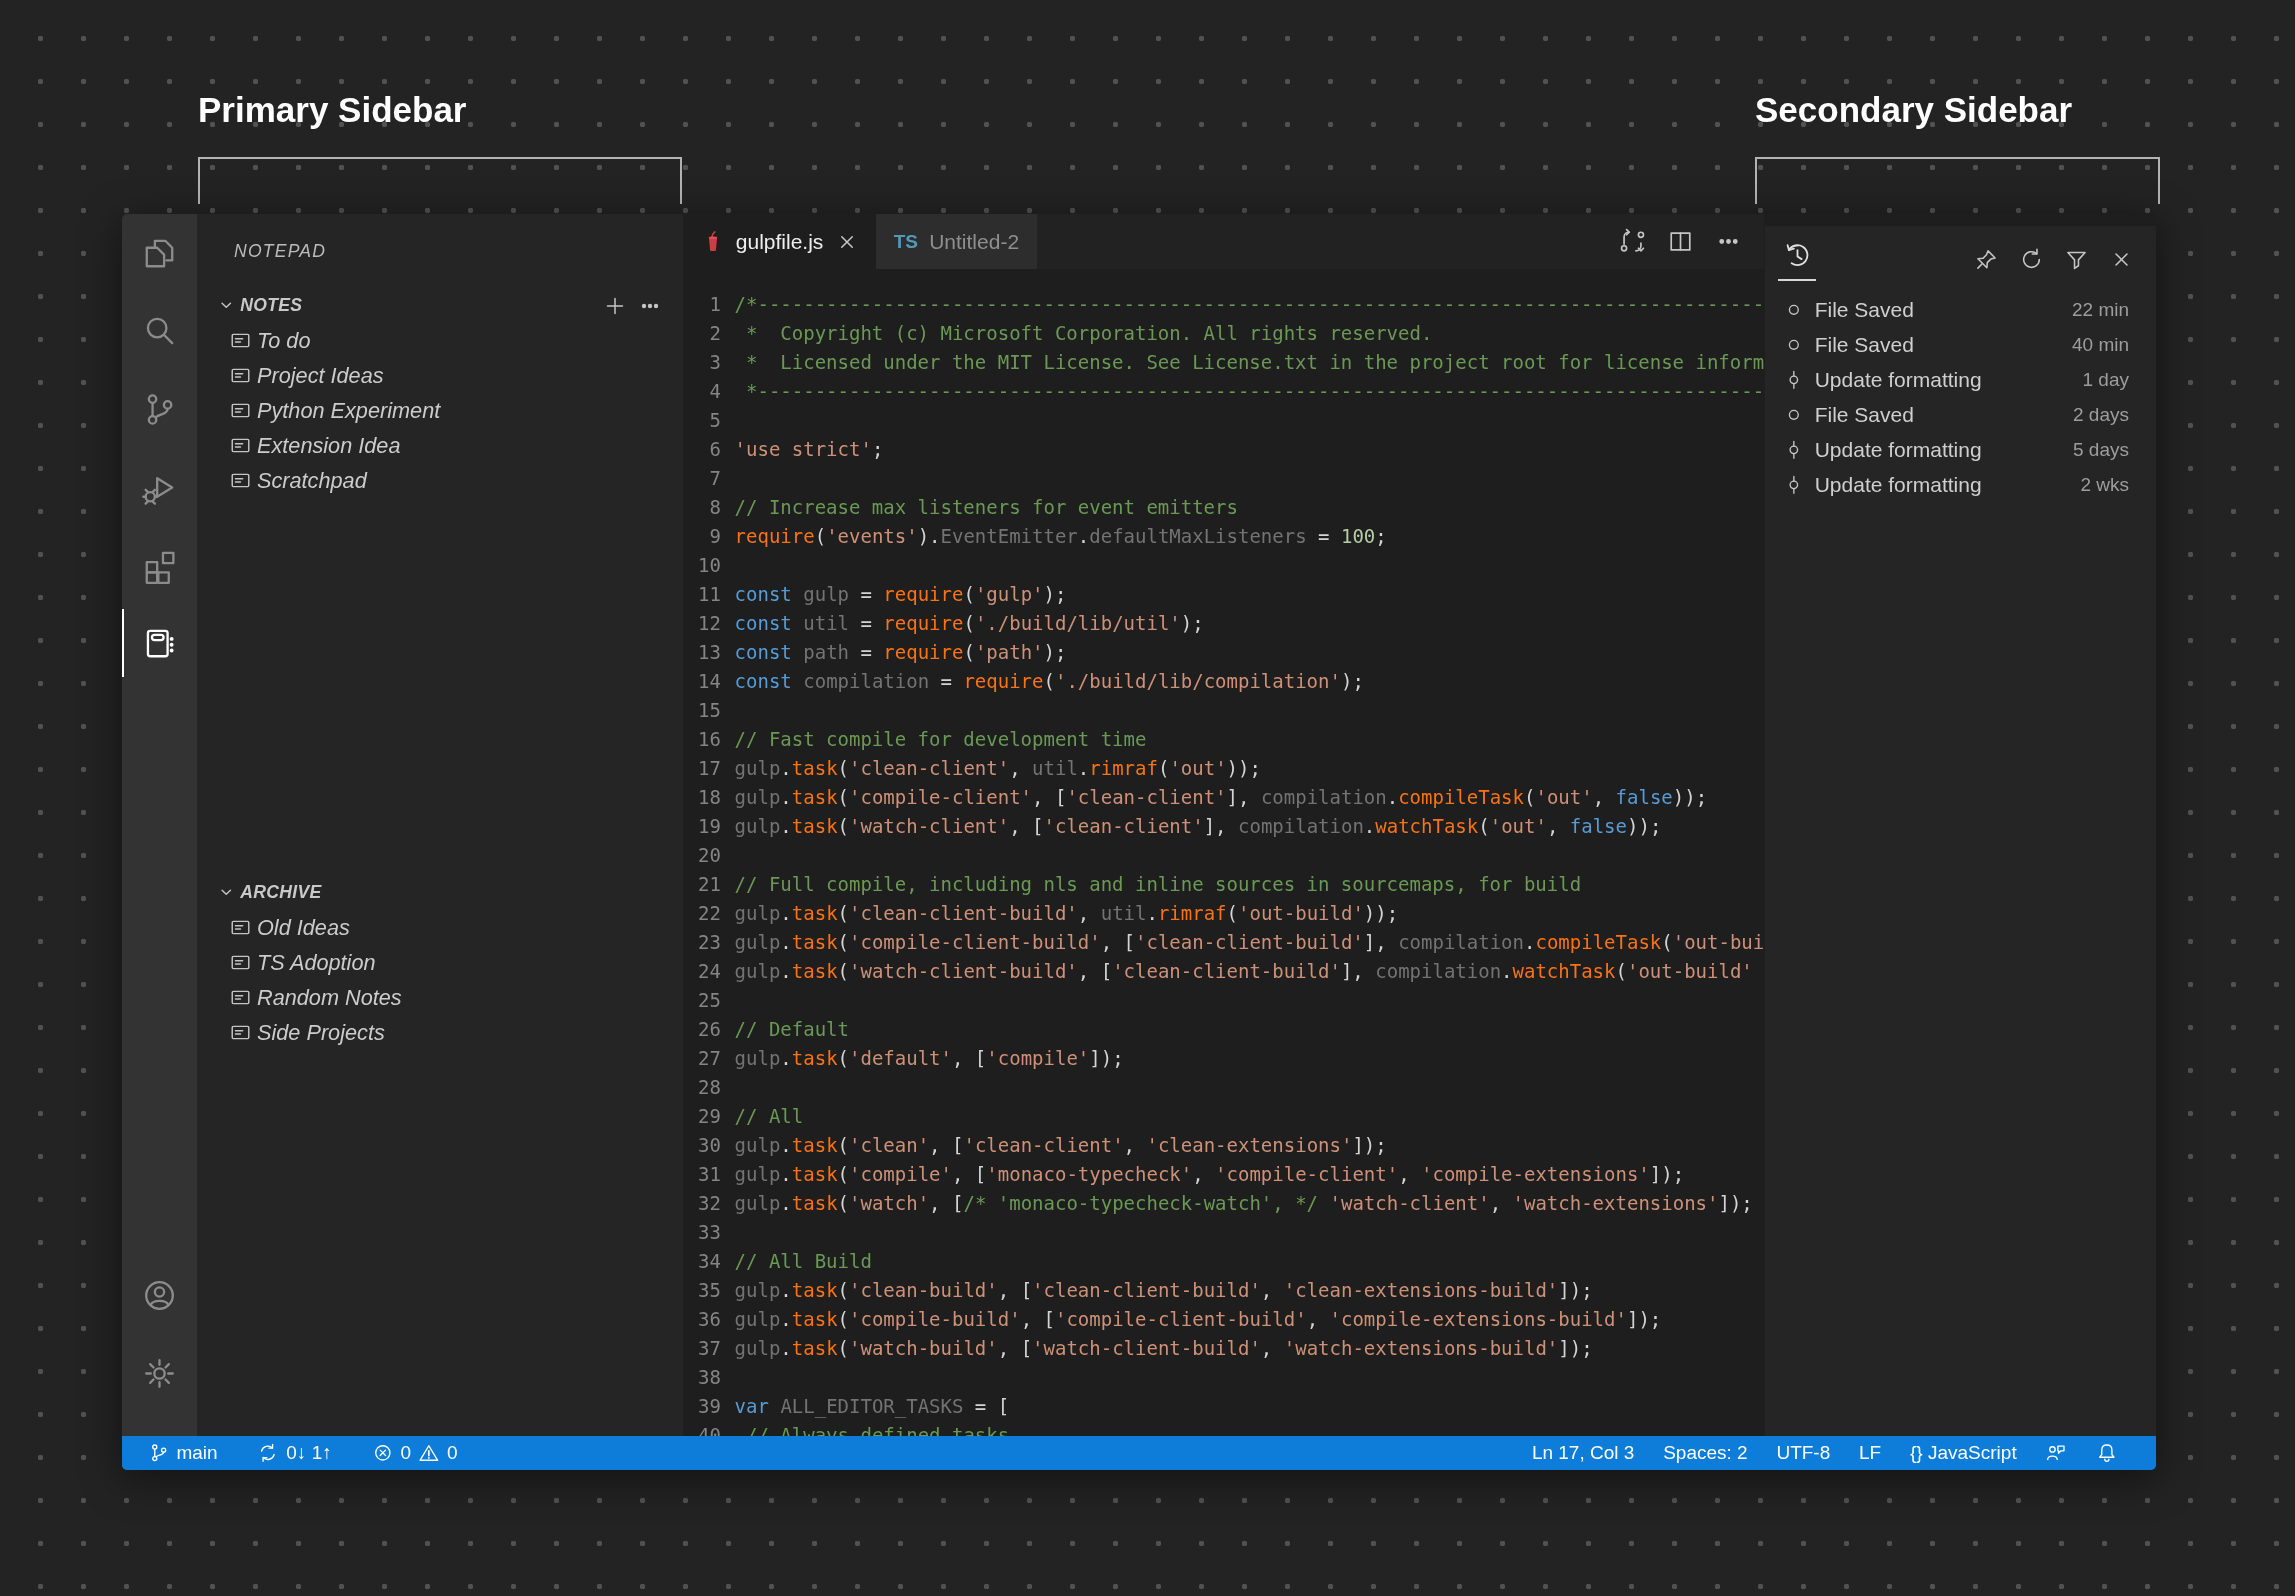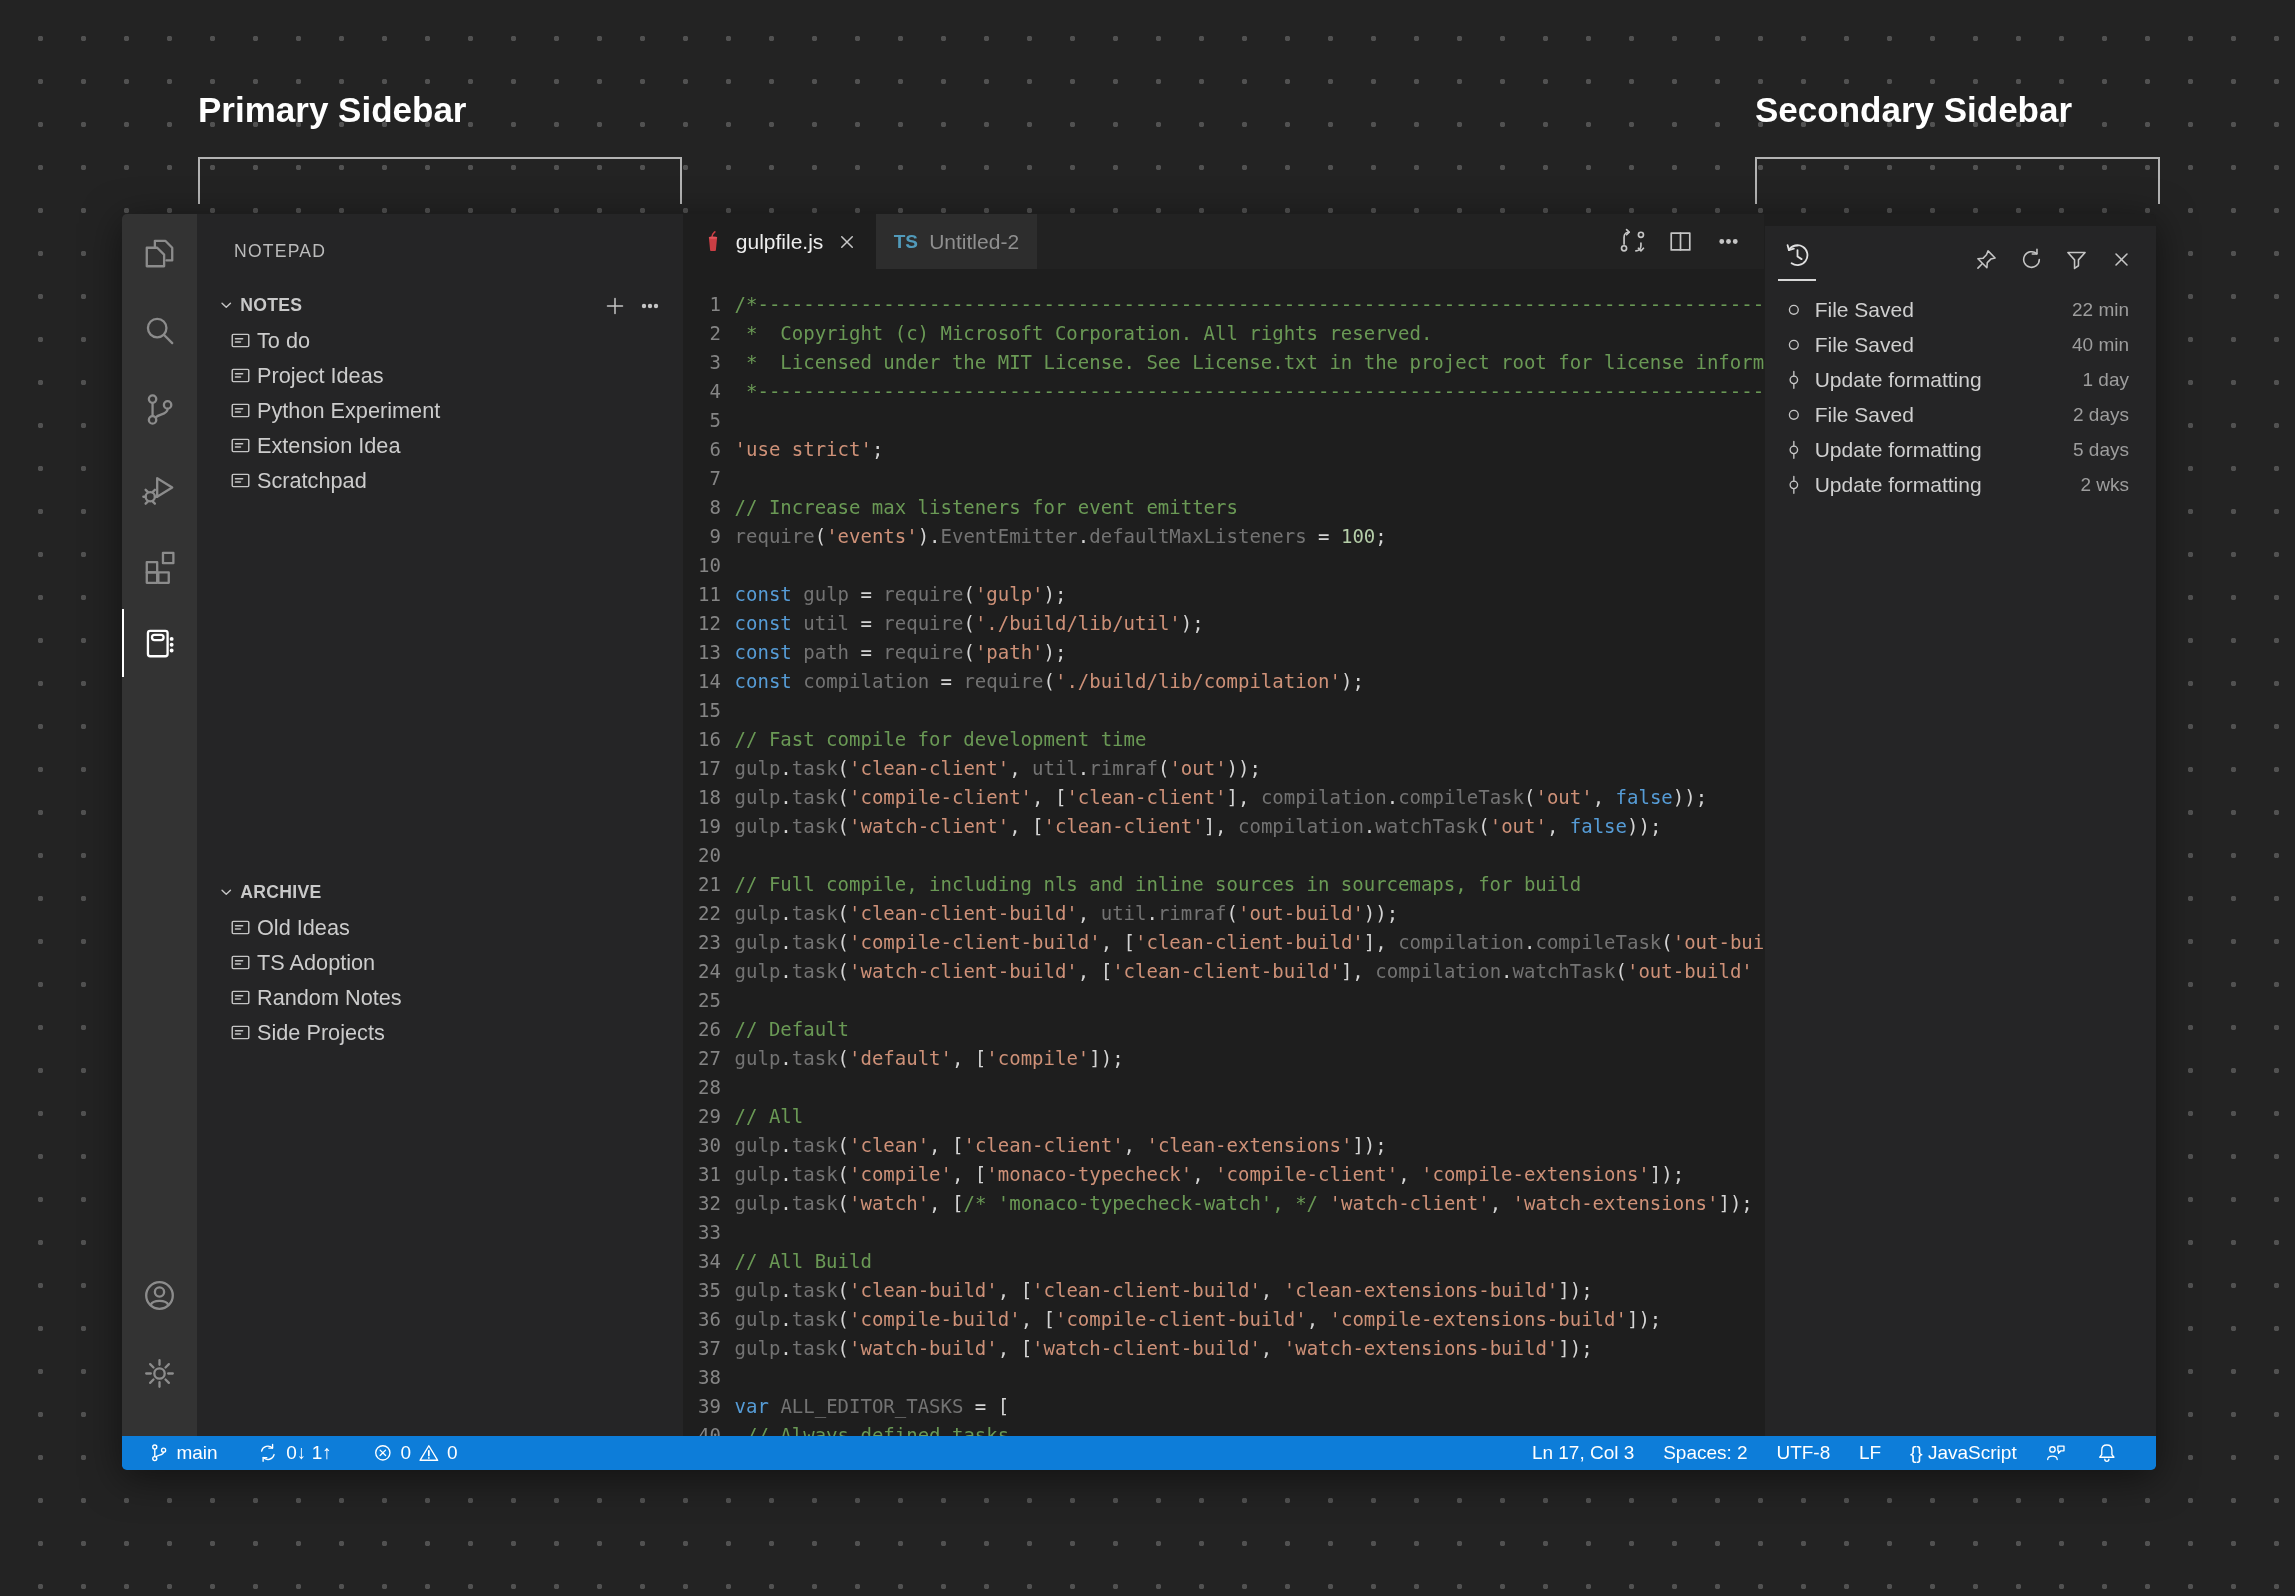--- a/index.html
+++ b/index.html
@@ -19,21 +19,21 @@
 
   
   #activitybar{position:absolute;left:0;top:0;width:75px;bottom:34px;background:#333333;}
   .ab-item{position:relative;width:75px;height:78px;display:flex;align-items:center;justify-content:center;color:#8c8c8c;cursor:pointer;}
   .ab-item svg{width:37px;height:37px;}
   .ab-item.active{color:#ffffff;}
   .ab-item.active::before{content:"";position:absolute;left:0;top:4.8px;bottom:4.8px;width:2.4px;background:#fff;}
   .ab-bottom{position:absolute;bottom:24px;left:0;width:75px;}
 
   
-  #sidebar{position:absolute;left:75px;top:0;width:486px;bottom:34px;background:#252526;}
+  #sidebar{position:absolute;left:75px;top:0;width:486px;bottom:34px;background:#252526;font-style:italic;}
   .sidebar-title-row{height:74px;display:flex;align-items:center;padding:0 26px 0 37px;}
   .sidebar-title{flex:1;font-size:17.6px;letter-spacing:1.2px;color:#bbbbbb;}
   .section-header{height:35px;display:flex;align-items:center;padding-left:17.6px;cursor:pointer;}
   .section-header svg{width:22.5px;height:22.5px;color:#c5c5c5;}
   .section-label{font-size:17.6px;font-weight:700;color:#c9c9c9;letter-spacing:0.3px;margin-left:3.2px;flex:1;}
   .section-actions{display:flex;gap:11.2px;padding-right:21px;}
   .section-actions .icon svg{width:24px;height:24px;color:#c5c5c5;}
   .list-item{height:35px;display:flex;align-items:center;padding-left:32px;gap:5px;font-size:21.7px;color:#cccccc;cursor:pointer;}
   .list-item svg{width:23px;height:23px;color:#c5c5c5;flex:none;}
   .section.gap{margin-top:377px;}
@@ -48,21 +48,21 @@
   .ts-text{color:#519aba;font-weight:700;font-size:19px;}
   .editor-actions{margin-left:auto;display:flex;align-items:center;gap:21px;padding-right:22.5px;color:#c5c5c5;}
   .editor-actions .icon{cursor:pointer;}
   .editor-actions .icon svg{width:27px;height:27px;}
   #code{position:absolute;left:0;top:55px;right:0;bottom:0;overflow:hidden;padding-top:21px;
     font-family:"DejaVu Sans Mono", monospace;font-size:19px;}
   .code-line{height:29px;line-height:29px;white-space:pre;display:flex;}
   .ln{width:38px;text-align:right;color:#858585;flex:none;}
   .lc{padding-left:13.6px;flex:none;}
   .tk-cm{color:#6a9955;} .tk-st{color:#ce9178;} .tk-kw{color:#569cd6;}
-  .tk-fn{color:#737373;} .tk-vr{color:#737373;} .tk-nu{color:#b5cea8;} .tk-pl{color:#d4d4d4;}
+  .tk-fn{color:#f97316;} .tk-vr{color:#737373;} .tk-nu{color:#b5cea8;} .tk-pl{color:#d4d4d4;}
 
   
   #secondary{position:absolute;left:1643px;top:12px;width:391px;bottom:34px;background:#252526;}
   .tl-header{height:66px;display:flex;align-items:center;padding:0 22.5px 0 9.6px;}
   .tl-view{position:relative;padding:4.8px 8px 8px 8px;color:#e0e0e0;cursor:pointer;}
   .tl-view svg{width:29px;height:29px;}
   .tl-view::after{content:"";position:absolute;left:3.2px;right:3.2px;bottom:0;border-bottom:2px solid #d7d7d7;}
   .tl-actions{margin-left:auto;display:flex;gap:20px;color:#c5c5c5;}
   .tl-actions .icon{cursor:pointer;}
   .tl-actions .icon svg{width:25px;height:25px;}

